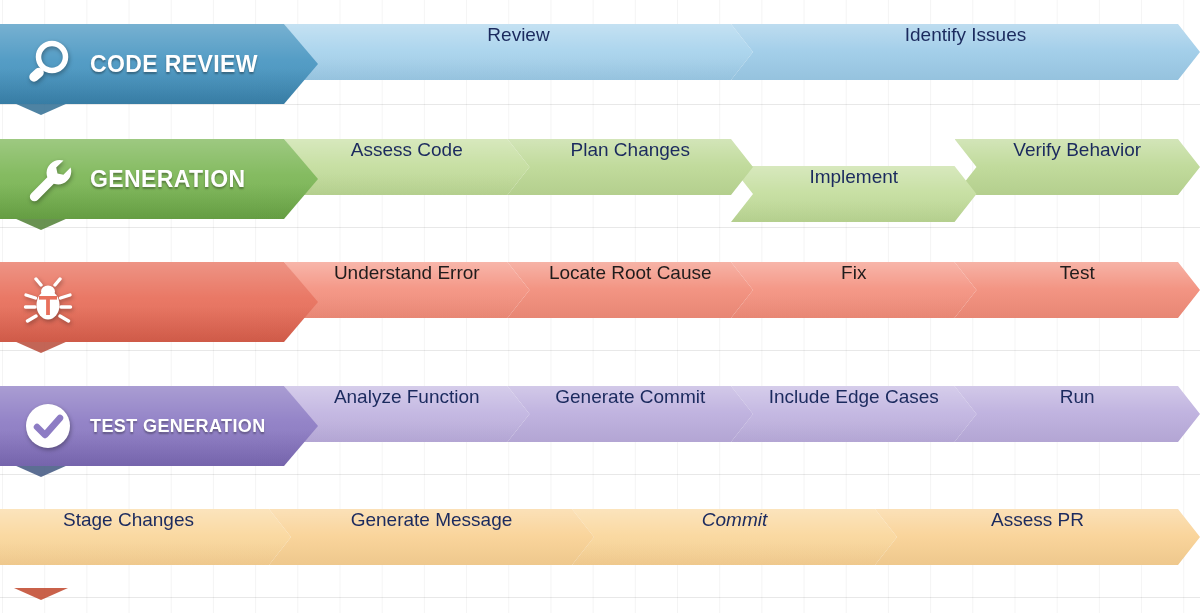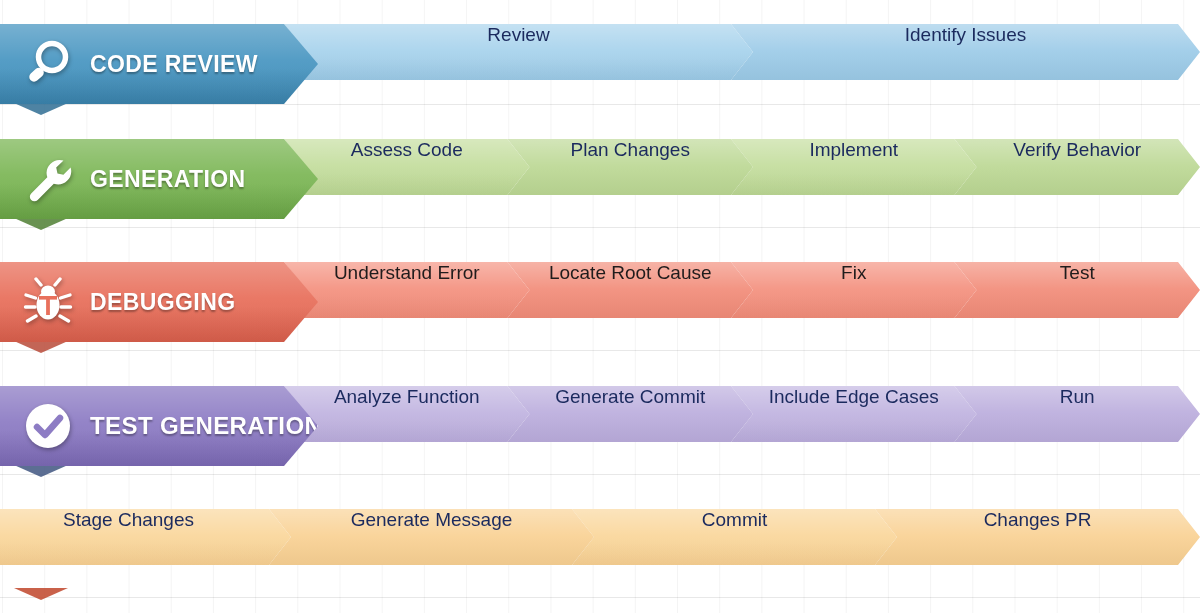--- a/index.html
+++ b/index.html
@@ -104,21 +104,21 @@
     position: relative;
     z-index: 2;
     margin-left: 16px;
     color: #ffffff;
     font-weight: bold;
     font-size: 23px;
     letter-spacing: 0.4px;
     white-space: nowrap;
     text-shadow: 0 2px 2px rgba(0,0,0,0.33);
   }
-  .header-title.small { font-size: 24px; }
+  .header-title.small { font-size: 18px; }
 
   
   .row-steps {
     position: relative;
     flex: 1;
     height: 80px;
     display: flex;
     margin-left: -34px;
     z-index: 1;
   }
@@ -202,21 +202,21 @@
       </div>
       <div class="row-steps">
         <div class="step" style="background: linear-gradient(rgb(195, 221, 156) 0%, rgb(195, 221, 156) 60%, rgb(188, 216, 148) 100%); z-index: 20;">
           <div class="sheen"></div>
           <span class="step-label">Assess Code</span>
         </div>
         <div class="step" style="background: linear-gradient(rgb(188, 216, 148) 0%, rgb(188, 216, 148) 60%, rgb(188, 216, 148) 100%); z-index: 19;">
           <div class="sheen"></div>
           <span class="step-label">Plan Changes</span>
         </div>
-        <div class="step" style="background: linear-gradient(rgb(195, 221, 156) 0%, rgb(195, 221, 156) 60%, rgb(188, 216, 148) 100%); z-index: 18;">
+        <div class="step" style="background: linear-gradient(rgb(195, 221, 156) 0%, rgb(195, 221, 156) 60%, rgb(188, 216, 148) 100%); z-index: 18; margin-top: 27px;">
           <div class="sheen"></div>
           <span class="step-label">Implement</span>
         </div>
         <div class="step" style="background: linear-gradient(rgb(188, 216, 148) 0%, rgb(188, 216, 148) 60%, rgb(188, 216, 148) 100%); z-index: 17;">
           <div class="sheen"></div>
           <span class="step-label">Verify Behavior</span>
         </div>
       </div>
     </div>
     <div class="flow-row" style="top: 262px;">
@@ -234,21 +234,20 @@
               <path d="M38.5 22 L48 19"></path>
               <path d="M13 31 L3.5 31"></path>
               <path d="M39 31 L48.5 31"></path>
               <path d="M14 40 L5.5 45"></path>
               <path d="M38 40 L46.5 45"></path>
             </g>
             <rect x="24.1" y="20" width="3.8" height="19" fill="#e8705c"></rect>
             <rect x="17" y="20" width="18" height="3.6" fill="#e8705c"></rect>
           </svg>
         </span>
-        <span class="header-title">DEBUGGING</span>
       </div>
       <div class="row-steps">
         <div class="step" style="background: linear-gradient(rgb(244, 144, 126) 0%, rgb(244, 144, 126) 60%, rgb(242, 140, 121) 100%); z-index: 20;">
           <div class="sheen"></div>
           <span class="step-label dark">Understand Error</span>
         </div>
         <div class="step" style="background: linear-gradient(rgb(242, 140, 121) 0%, rgb(242, 140, 121) 60%, rgb(242, 140, 121) 100%); z-index: 19;">
           <div class="sheen"></div>
           <span class="step-label dark">Locate Root Cause</span>
         </div>
@@ -297,23 +296,23 @@
       <div class="row-tail" style="border-top-color: rgb(192, 69, 42);"></div>
       <div class="row-steps">
         <div class="step" style="background: linear-gradient(rgb(250, 214, 154) 0%, rgb(250, 214, 154) 60%, rgb(249, 209, 147) 100%); z-index: 20;">
           <div class="sheen"></div>
           <span class="step-label">Stage Changes</span>
         </div>
         <div class="step" style="background: linear-gradient(rgb(249, 209, 147) 0%, rgb(249, 209, 147) 60%, rgb(249, 209, 147) 100%); z-index: 19;">
           <div class="sheen"></div>
           <span class="step-label">Generate Message</span>
         </div>
-        <div class="step" style="background: linear-gradient(rgb(250, 214, 154) 0%, rgb(250, 214, 154) 60%, rgb(249, 209, 147) 100%); z-index: 18;">
+        <div class="step" style="background: linear-gradient(rgb(250, 214, 154) 0%, rgb(250, 214, 154) 60%, rgb(249, 209, 147) 100%); z-index: 18; font-style: italic;">
           <div class="sheen"></div>
           <span class="step-label">Commit</span>
         </div>
         <div class="step" style="background: linear-gradient(rgb(249, 209, 147) 0%, rgb(249, 209, 147) 60%, rgb(249, 209, 147) 100%); z-index: 17;">
           <div class="sheen"></div>
-          <span class="step-label">Changes PR</span>
+          <span class="step-label">Assess PR</span>
         </div>
       </div>
     </div>
   </div>
 
 </body></html>

